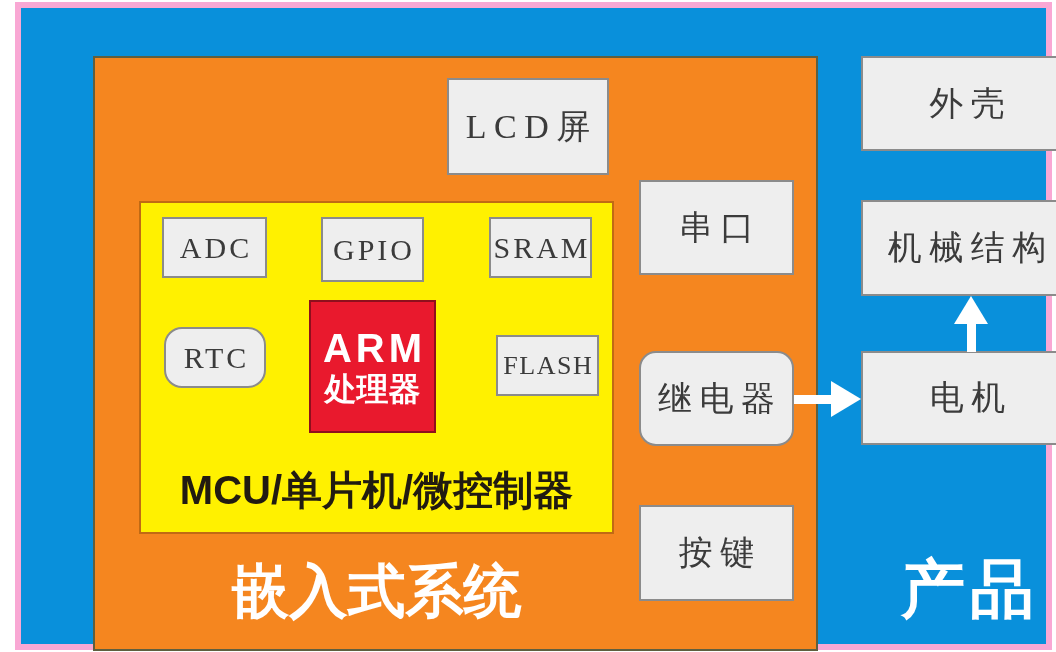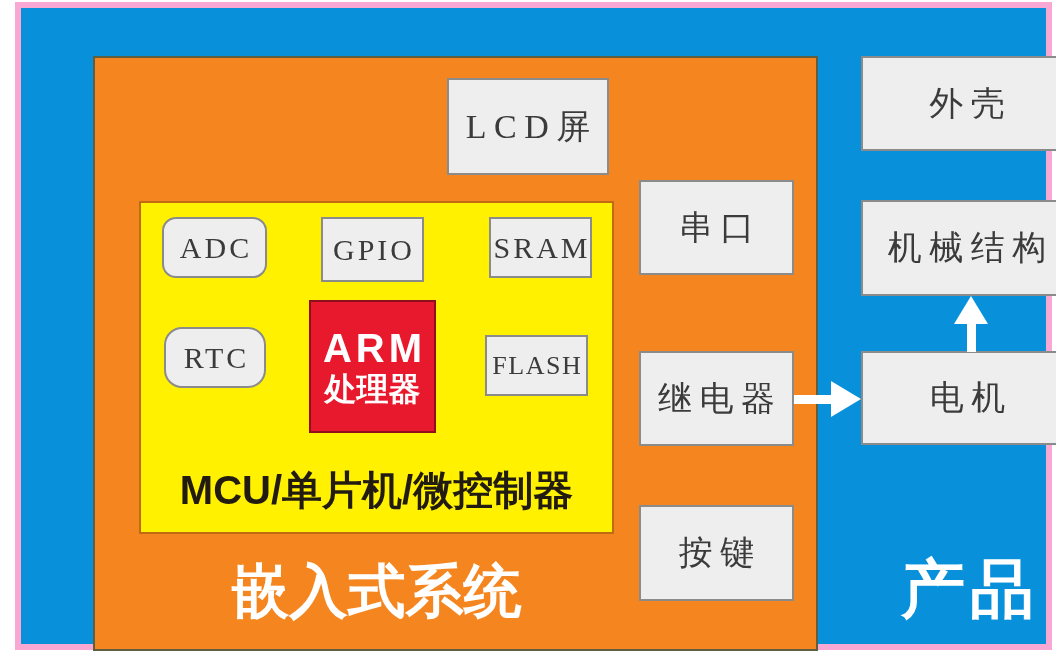--- a/index.html
+++ b/index.html
@@ -22,27 +22,27 @@
   .gbox{
     position:absolute;background:#eeeeee;border:2px solid #8b8b8b;
     box-sizing:border-box;display:flex;align-items:center;justify-content:center;
     color:#3b3b3b;font-family:"Liberation Serif",serif;
   }
   .gbox.cjk{font-size:34px;letter-spacing:0.22em;text-indent:0.22em;}
   .gbox.latin{font-size:30px;letter-spacing:0.10em;text-indent:0.10em;}
   .gbox.small{font-size:26px;letter-spacing:0.06em;text-indent:0.06em;}
   
   .b-lcd   {left:426px;top:70px; width:162px;height:97px;}
-  .b-adc   {left:141px;top:209px;width:105px;height:61px;border-radius:14px;}
+  .b-adc   {left:141px;top:209px;width:105px;height:61px;}
   .b-gpio  {left:300px;top:209px;width:103px;height:65px;}
   .b-sram  {left:468px;top:209px;width:103px;height:61px;}
   .b-rtc   {left:143px;top:319px;width:102px;height:61px;border-radius:18px;}
-  .b-flash {left:464px;top:327px;width:103px;height:61px;}
+  .b-flash {left:475px;top:327px;width:103px;height:61px;}
   .b-serial{left:618px;top:172px;width:155px;height:95px;}
-  .b-relay {left:618px;top:343px;width:155px;height:95px;}
+  .b-relay {left:618px;top:343px;width:155px;height:95px;border-radius:17px;}
   .b-keys  {left:618px;top:497px;width:155px;height:96px;}
   .b-case  {left:840px;top:48px; width:212px;height:95px;}
   .b-mech  {left:840px;top:192px;width:212px;height:96px;}
   .b-motor {left:840px;top:343px;width:213px;height:94px;}
   .box-arm{
     position:absolute;left:288px;top:292px;width:127px;height:133px;
     background:#e9192d;border:2px solid #8f0f1d;box-sizing:border-box;
     display:flex;flex-direction:column;align-items:center;justify-content:center;
     color:#ffffff;font-weight:bold;line-height:1.15;
   }

